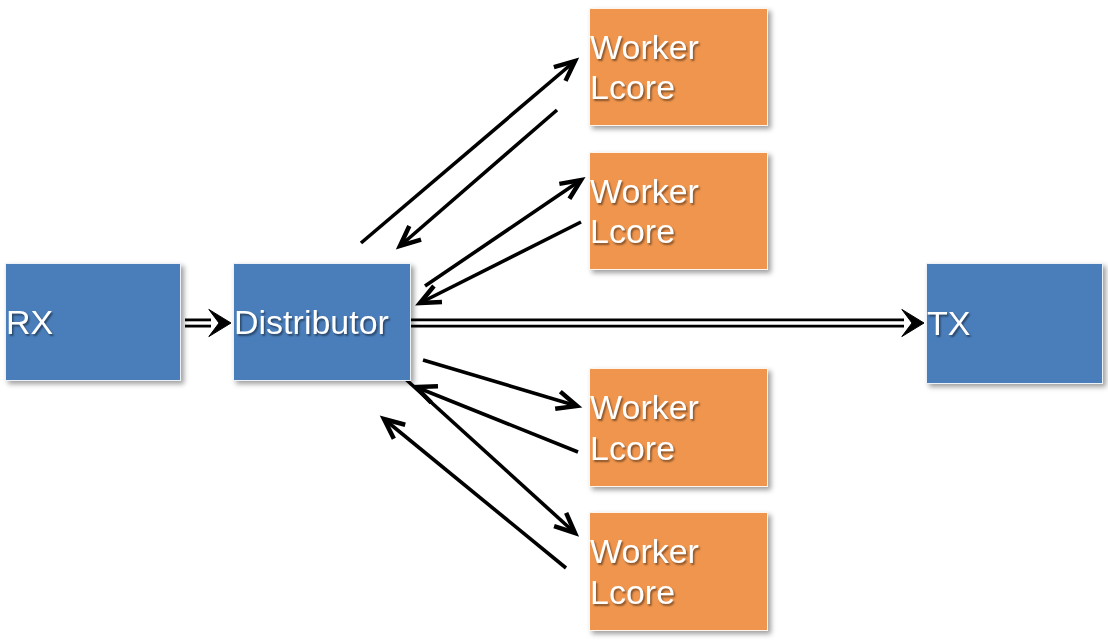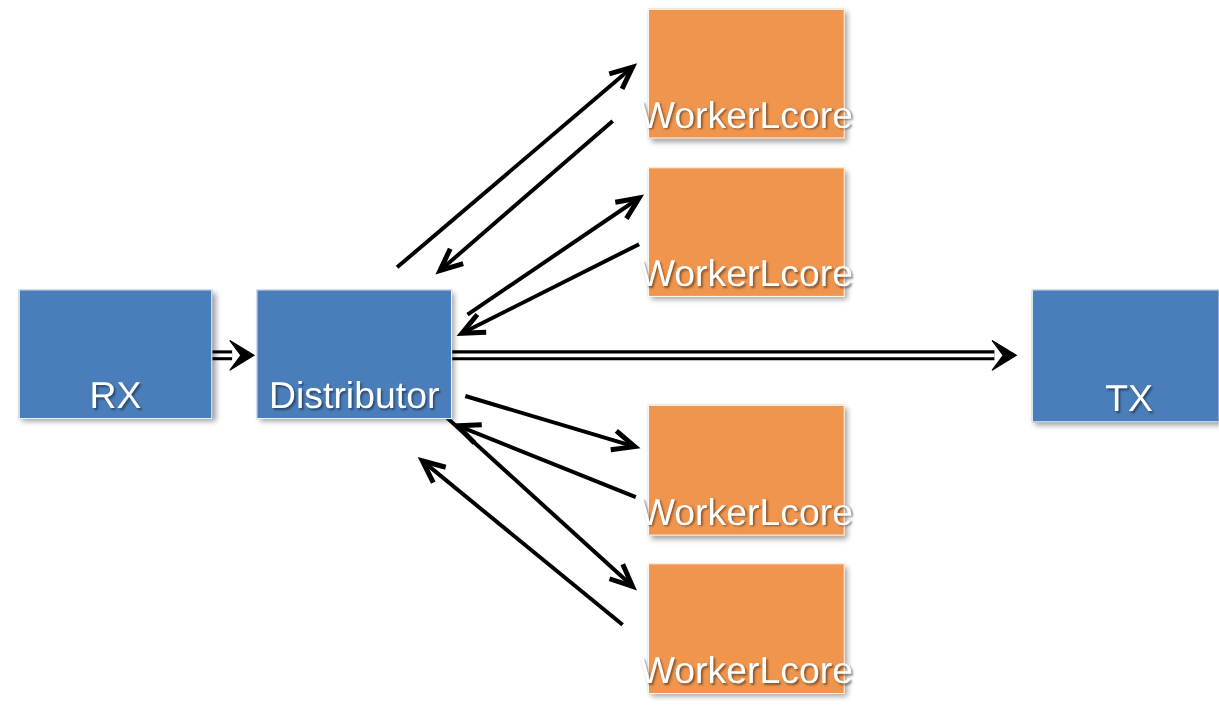--- a/index.html
+++ b/index.html
@@ -13,39 +13,39 @@
     width: 1108px;
     height: 643px;
     background: #ffffff;
     overflow: hidden;
     font-family: "Liberation Sans", sans-serif;
   }
   .node {
     position: absolute;
     box-sizing: border-box;
     display: flex;
-    flex-direction: row;
-    align-items: flex-end;
+    flex-direction: column;
+    align-items: flex-start;
     justify-content: center;
     color: #ffffff;
     text-align: center;
     line-height: 1.18;
     border: 1px solid rgba(255,255,255,0.9);
     box-shadow: 3px 3px 5px rgba(0,0,0,0.38);
     user-select: none;
   }
   .node .label-line {
     display: block;
     white-space: nowrap;
     text-shadow: 1.5px 1.5px 2px rgba(0,0,0,0.45);
   }
   .node.blue  { background: #4A7EBB; }
   .node.orange{ background: #F0954D; }
 
-  .node.rx, .node.tx { font-size: 34px; margin-left: 12px; }
+  .node.rx, .node.tx { font-size: 34px; }
   .node.distributor  { font-size: 34px; }
   .node.worker       { font-size: 34px; }
 
   #arrow-layer {
     position: absolute;
     left: 0; top: 0;
     width: 1108px;
     height: 643px;
     pointer-events: none;
   }

